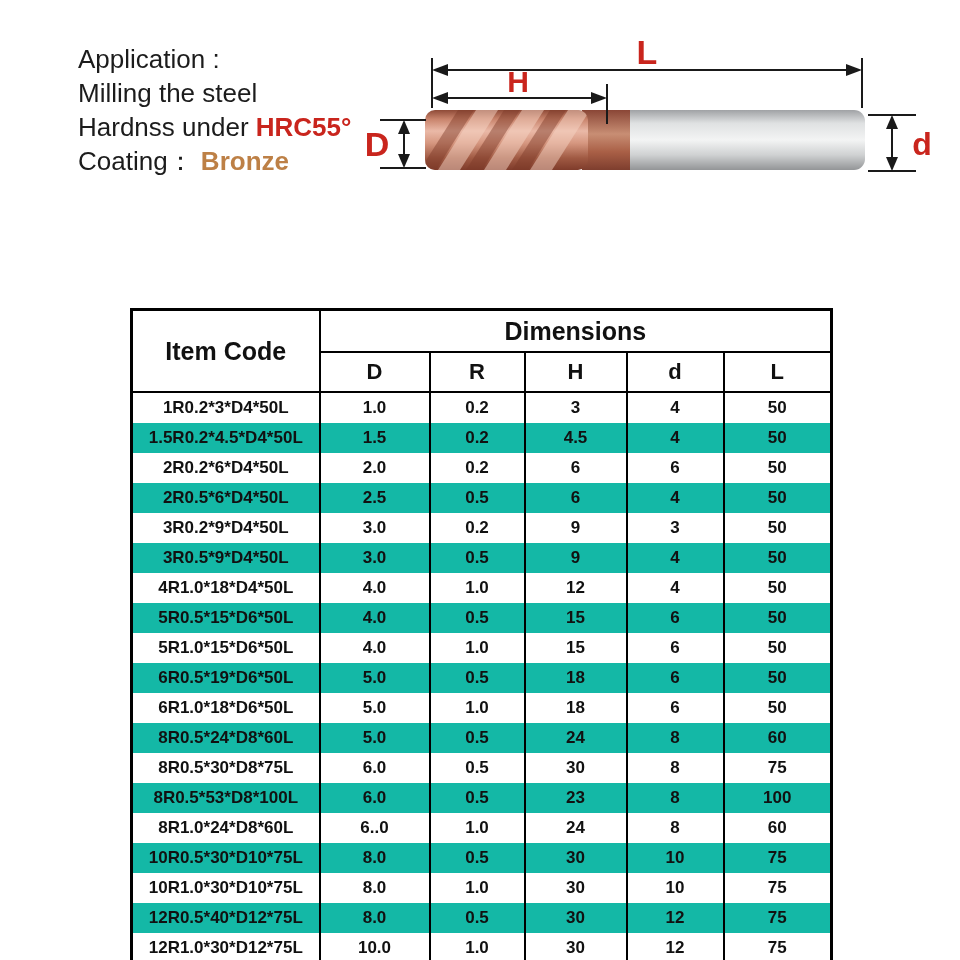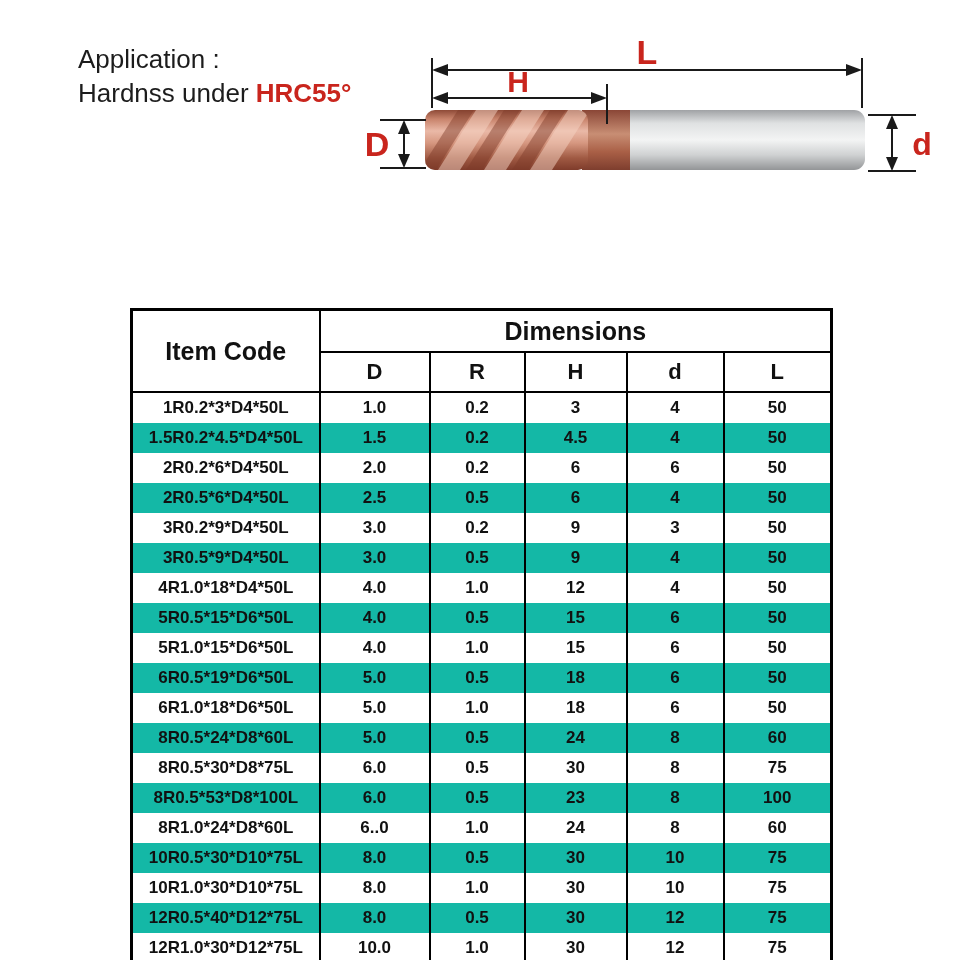--- a/index.html
+++ b/index.html
@@ -30,21 +30,23 @@
   .spec-table tbody td{height:30px;font-size:17px;font-weight:bold;}
   .spec-table tbody tr.alt{background:#14b8a6;}
 </style>
 </head>
 <body>
 
 <div class="page">
 
   <div class="info">
     <div class="info-line">Application :</div>
+    <div class="info-line">Milling the steel</div>
     <div class="info-line"><span>Hardnss under </span><span class="red">HRC55°</span></div>
+    <div class="info-line"><span>Coating：</span> <span class="bronze">Bronze</span></div>
   </div>
 
   <svg class="diagram" width="600" height="190" viewBox="0 0 600 190">
     <defs>
       <linearGradient id="gFlute" x1="0" y1="0" x2="0" y2="1">
         <stop offset="0" stop-color="#8e4a37"></stop>
         <stop offset="0.15" stop-color="#c8836b"></stop>
         <stop offset="0.35" stop-color="#eab9a7"></stop>
         <stop offset="0.55" stop-color="#d69780"></stop>
         <stop offset="0.8" stop-color="#a05a43"></stop>

